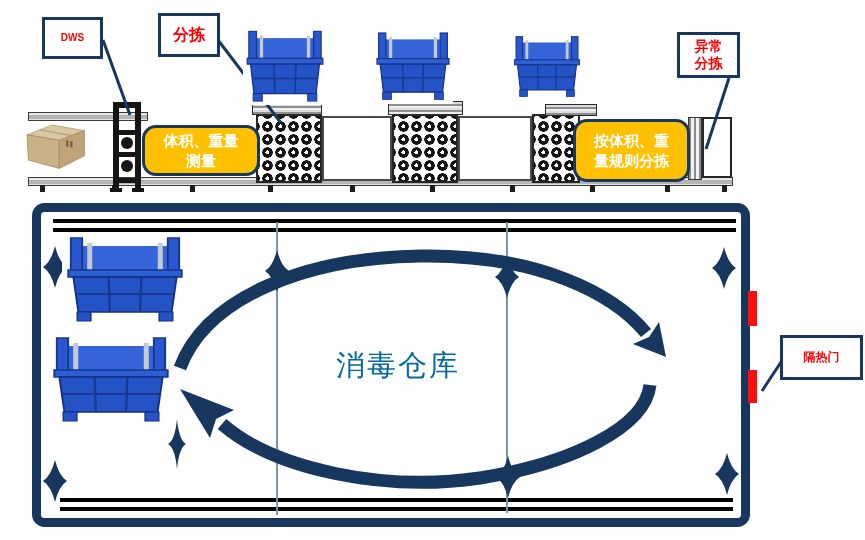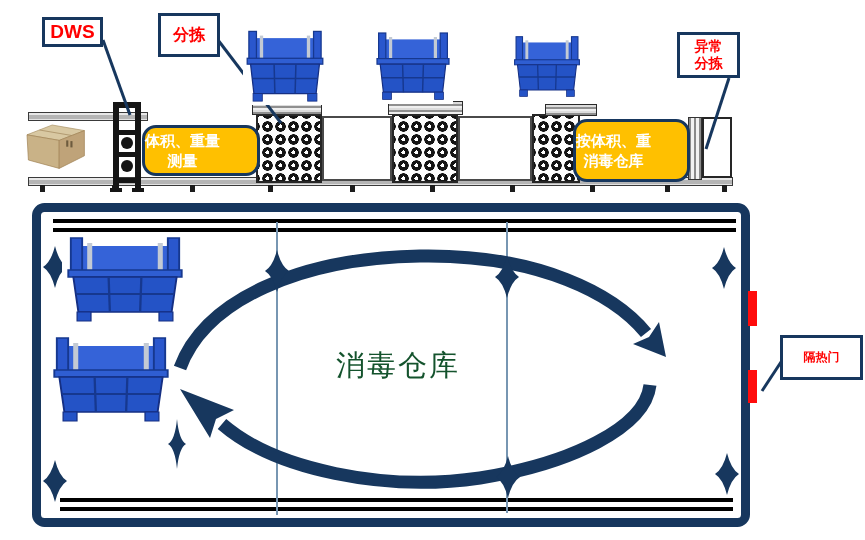--- a/index.html
+++ b/index.html
@@ -11,21 +11,21 @@
   .prewrap{white-space:pre-line;}
   
   .callout{
     position:absolute;background:#fff;border:3px solid #17375E;
     color:#FF0000;font-weight:bold;display:flex;align-items:center;justify-content:center;
     text-align:center;line-height:1.2;box-sizing:border-box;z-index:30;
   }
   
   .step{
     position:absolute;background:#FFC000;border:3px solid #17375E;border-radius:14px;
-    color:#fff;font-weight:bold;display:flex;align-items:center;justify-content:flex-start;
+    color:#fff;font-weight:bold;display:flex;align-items:center;justify-content:center;
     text-align:center;line-height:1.3;box-sizing:border-box;z-index:20;font-size:15px;
   }
   
   .rail{position:absolute;background:linear-gradient(180deg,#e8e8e8 0 2px,#b5b5b5 2px 6px,#e2e2e2 6px);border:1px solid #3a3a3a;box-sizing:border-box;z-index:5;}
   .foot{position:absolute;width:5px;height:7px;background:#1c1c1c;z-index:5;}
   .roller-section{
     position:absolute;background-color:#fdfdfd;border:2px solid #262626;box-sizing:border-box;z-index:6;
     background-image:radial-gradient(circle,#ffffff 0 2px,#141414 2px 5px,transparent 5.5px);
     background-size:13px 13px;background-position:3px 4px;
   }
@@ -34,21 +34,21 @@
     position:absolute;border:1.5px solid #2a2a2a;box-sizing:border-box;z-index:6;
     background:repeating-linear-gradient(180deg,#dcdcdc 0 2px,#8f8f8f 2px 4px,#efefef 4px 6px);
   }
   .stripes-v{
     position:absolute;border:1px solid #333;box-sizing:border-box;z-index:6;
     background:repeating-linear-gradient(90deg,#8a8a8a 0 2px,#f2f2f2 2px 5px);
   }
   .end-box{position:absolute;background:#fff;border:2px solid #262626;box-sizing:border-box;z-index:6;}
   .bin{position:absolute;background:#fff;z-index:12;}
   .warehouse-label{
-    position:absolute;color:#14532d;font-size:29px;letter-spacing:2px;z-index:25;
+    position:absolute;color:#0369a1;font-size:29px;letter-spacing:2px;z-index:25;
     width:170px;text-align:center;
   }
   svg{display:block;}
   #overlay{position:absolute;left:0;top:0;z-index:10;}
 </style>
 </head>
 <body>
 
 <div id="stage">
 
@@ -127,21 +127,21 @@
   <div class="platform" style="left:252px;top:103px;width:70px;height:12px;"></div>
   <div class="platform" style="left:388px;top:101px;width:75px;height:14px;"></div>
   <div class="platform" style="left:545px;top:104px;width:52px;height:12px;"></div>
 
   <div class="stripes-v" style="left:688px;top:117px;width:14px;height:63px;"></div>
   <div class="end-box" style="left:702px;top:117px;width:30px;height:61px;"></div>
 
   <div class="step prewrap" style="left:142px;top:125px;width:118px;height:51px;"><span class="prewrap">体积、重量
 测量</span></div>
   <div class="step prewrap" style="left:573px;top:119px;width:117px;height:63px;"><span class="prewrap">按体积、重
-消毒仓库</span></div>
+量规则分拣</span></div>
 
   <div class="bin" style="left:243px;top:25px;">
     <svg width="84" height="80" viewBox="0 0 100 92">
         <use href="#bin-symbol"></use>
       </svg>
   </div>
   <div class="bin" style="left:373px;top:26px;">
     <svg width="80" height="78" viewBox="0 0 100 92">
         <use href="#bin-symbol"></use>
       </svg>
@@ -207,21 +207,21 @@
   <div class="bin" style="left:48px;top:332px;">
     <svg width="126" height="92" viewBox="0 0 100 92" preserveAspectRatio="none">
         <use href="#bin-symbol"></use>
       </svg>
   </div>
 
   <div class="warehouse-label" style="left:313px;top:346px;">
     <span>消毒仓库</span>
   </div>
 
-  <div class="callout" style="left:42px;top:17px;width:61px;height:30px;font-size:19px;">
+  <div class="callout" style="left:42px;top:17px;width:61px;height:42px;font-size:10px;">
     <span>DWS</span>
   </div>
   <div class="callout" style="left:158px;top:13px;width:62px;height:44px;font-size:16px;">
     <span>分拣</span>
   </div>
   <div class="callout" style="left:677px;top:32px;width:63px;height:46px;font-size:14px;">
     <span class="prewrap">异常
 分拣</span>
   </div>
   <div class="callout" style="left:780px;top:335px;width:83px;height:45px;font-size:12px;">

